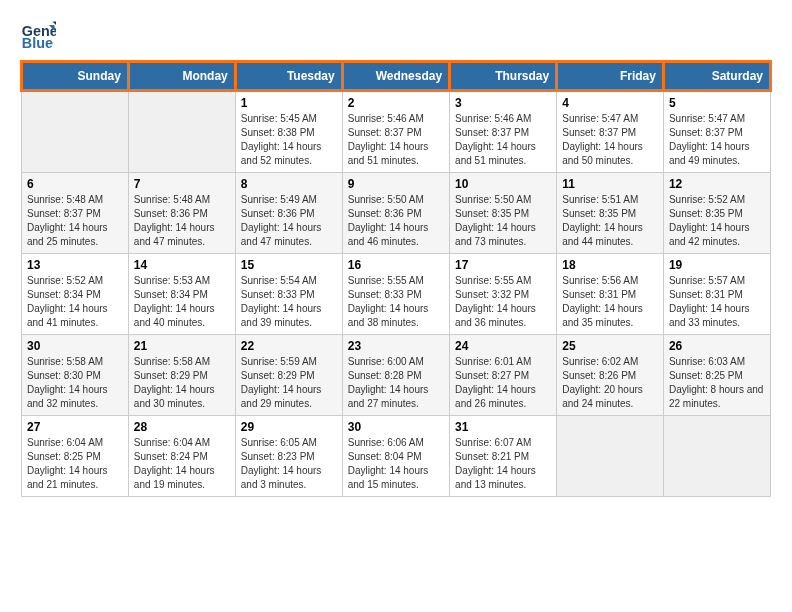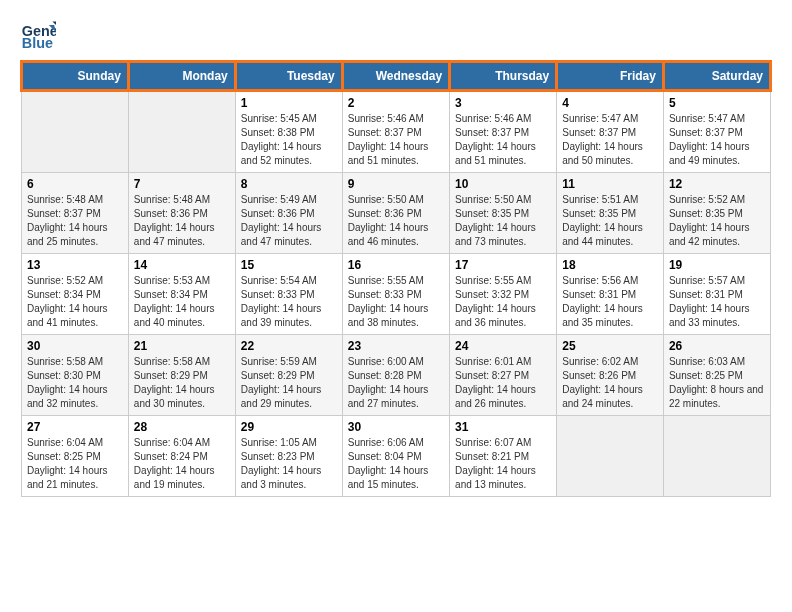--- a/index.html
+++ b/index.html
@@ -326,21 +326,21 @@
           <span>Sunrise: 6:01 AM</span><br>
           <span>Sunset: 8:27 PM</span><br>
           <span>Daylight: 14 hours and 26 minutes.</span>
         </div>
       </td>
         <td>
         <span class="day-num">25</span>
         <div class="day-info">
           <span>Sunrise: 6:02 AM</span><br>
           <span>Sunset: 8:26 PM</span><br>
-          <span>Daylight: 14 hours and 24 minutes.</span>
+          <span>Daylight: 20 hours and 24 minutes.</span>
         </div>
       </td>
         <td>
         <span class="day-num">26</span>
         <div class="day-info">
           <span>Sunrise: 6:03 AM</span><br>
           <span>Sunset: 8:25 PM</span><br>
           <span>Daylight: 8 hours and 22 minutes.</span>
         </div>
       </td>
@@ -358,21 +358,21 @@
         <span class="day-num">28</span>
         <div class="day-info">
           <span>Sunrise: 6:04 AM</span><br>
           <span>Sunset: 8:24 PM</span><br>
           <span>Daylight: 14 hours and 19 minutes.</span>
         </div>
       </td>
         <td>
         <span class="day-num">29</span>
         <div class="day-info">
-          <span>Sunrise: 1:05 AM</span><br>
+          <span>Sunrise: 6:05 AM</span><br>
           <span>Sunset: 8:23 PM</span><br>
           <span>Daylight: 14 hours and 3 minutes.</span>
         </div>
       </td>
         <td>
         <span class="day-num">30</span>
         <div class="day-info">
           <span>Sunrise: 6:06 AM</span><br>
           <span>Sunset: 8:04 PM</span><br>
           <span>Daylight: 14 hours and 15 minutes.</span>

